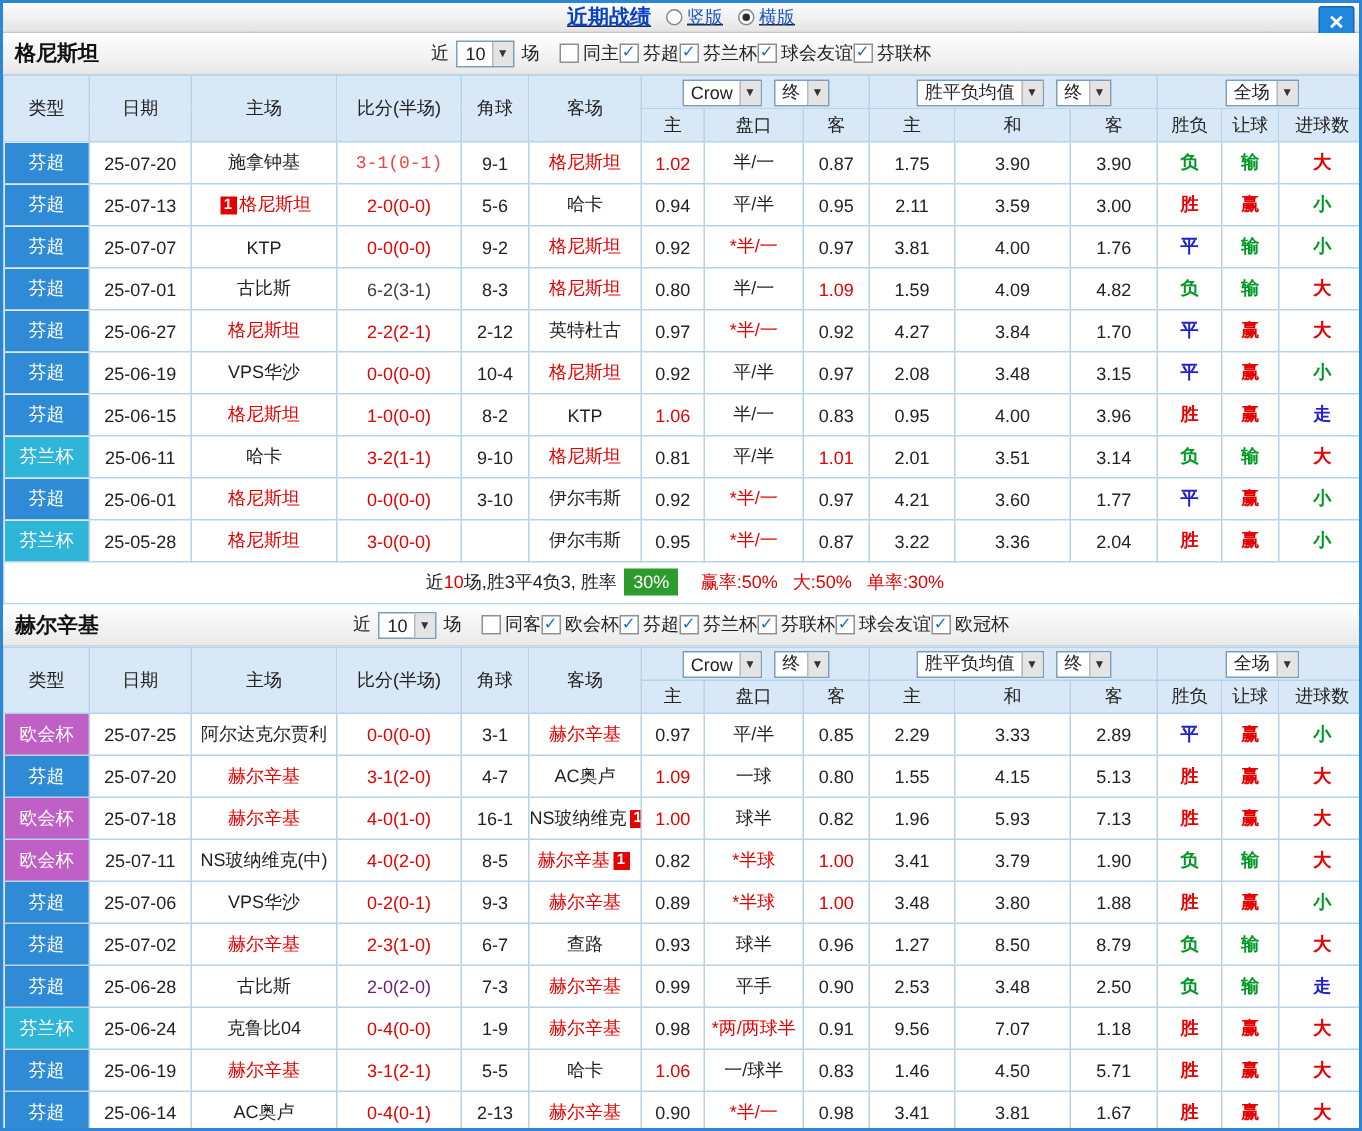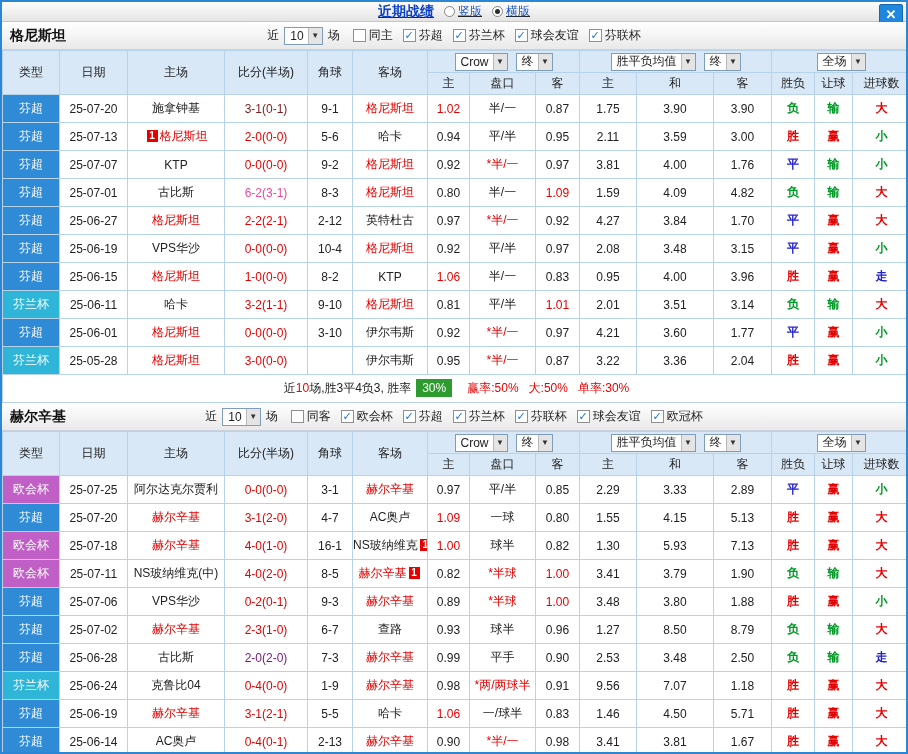--- a/index.html
+++ b/index.html
@@ -20,21 +20,21 @@
   .radio { width:11px; height:11px; border:1px solid #858585; border-radius:50%; background:#fff; position:relative; display:inline-block; }
   .radio.sel::after { content:""; position:absolute; left:2px; top:2px; right:2px; bottom:2px; background:#2b2b2b; border-radius:50%; }
   .close-btn { position:absolute; right:3px; top:2px; width:24px; height:21px; background:#1f88de; color:#fff;
     border:1px solid #1568ad; border-radius:2px; font-weight:bold; font-size:13px; line-height:1; cursor:pointer; }
 
   
   .filter-row { height:28px; position:relative; display:flex; align-items:center;
     background:linear-gradient(#ffffff,#e9e9e9); border-bottom:1px solid #c9d4e0; }
   .team-name { position:absolute; left:8px; font-weight:bold; font-size:14px; color:#111; }
   .filter-controls { margin:0 auto; display:flex; align-items:center; gap:5px; }
-  .filters { display:flex; align-items:center; gap:10px; margin-left:8px; }
+  .filters { display:flex; align-items:center; margin-left:8px; }
   .cb-item { display:inline-flex; align-items:center; gap:3px; cursor:pointer; }
   .cb { width:13px; height:13px; border:1px solid #8f8f8f; background:#fff; display:inline-flex;
     align-items:center; justify-content:center; font-size:11px; font-weight:bold; color:#1d6fd2; line-height:1; }
 
   
   .select { display:inline-flex; align-items:center; border:1px solid #7f9db9; background:#fff;
     height:18px; padding-left:5px; cursor:pointer; white-space:nowrap; }
   .select .arr { width:14px; height:16px; margin-left:4px; background:#e4e4e4; border-left:1px solid #b9b9b9;
     display:inline-flex; align-items:center; justify-content:center; font-size:8px; color:#333; }
 
@@ -175,21 +175,21 @@
           <th>胜负</th>
           <th>让球</th>
           <th>进球数</th>
         </tr>
       </thead>
       <tbody>
           <tr>
             <td style="color: rgb(255, 255, 255); background: rgb(47, 139, 214);">芬超</td>
             <td>25-07-20</td>
             <td><span>施拿钟基</span></td>
-            <td style="color: #7f1d1d;">3-1(0-1)</td>
+            <td style="color: #ef4444; font-family: Liberation Mono, monospace;">3-1(0-1)</td>
             <td>9-1</td>
             <td><span style="color: rgb(230, 0, 0);">格尼斯坦</span></td>
             <td style="color: rgb(230, 0, 0);">1.02</td>
             <td>半/一</td>
             <td>0.87</td>
             <td>1.75</td>
             <td>3.90</td>
             <td>3.90</td>
             <td class="res" style="color: rgb(0, 153, 38);">负</td>
             <td class="res" style="color: rgb(0, 153, 38);">输</td>
@@ -226,21 +226,21 @@
             <td>4.00</td>
             <td>1.76</td>
             <td class="res" style="color: rgb(34, 34, 204);">平</td>
             <td class="res" style="color: rgb(0, 153, 38);">输</td>
             <td class="res" style="color: rgb(0, 153, 38);">小</td>
           </tr>
           <tr>
             <td style="color: rgb(255, 255, 255); background: rgb(47, 139, 214);">芬超</td>
             <td>25-07-01</td>
             <td><span>古比斯</span></td>
-            <td style="color: #ec4899;">6-2(3-1)</td>
+            <td style="color: #404040;">6-2(3-1)</td>
             <td>8-3</td>
             <td><span style="color: rgb(230, 0, 0);">格尼斯坦</span></td>
             <td>0.80</td>
             <td>半/一</td>
             <td style="color: rgb(230, 0, 0);">1.09</td>
             <td>1.59</td>
             <td>4.09</td>
             <td>4.82</td>
             <td class="res" style="color: rgb(0, 153, 38);">负</td>
             <td class="res" style="color: rgb(0, 153, 38);">输</td>
@@ -504,21 +504,21 @@
           <tr>
             <td style="color: rgb(255, 255, 255); background: rgb(192, 95, 197);">欧会杯</td>
             <td>25-07-18</td>
             <td><span style="color: rgb(230, 0, 0);">赫尔辛基</span></td>
             <td style="color: rgb(230, 0, 0);">4-0(1-0)</td>
             <td>16-1</td>
             <td><span>NS玻纳维克</span><span class="red-badge">1</span></td>
             <td style="color: rgb(230, 0, 0);">1.00</td>
             <td>球半</td>
             <td>0.82</td>
-            <td>1.30</td>
+            <td>1.96</td>
             <td>5.93</td>
             <td>7.13</td>
             <td class="res" style="color: rgb(230, 0, 0);">胜</td>
             <td class="res" style="color: rgb(230, 0, 0);">赢</td>
             <td class="res" style="color: rgb(230, 0, 0);">大</td>
           </tr>
           <tr>
             <td style="color: rgb(255, 255, 255); background: rgb(192, 95, 197);">欧会杯</td>
             <td>25-07-11</td>
             <td><span>NS玻纳维克(中)</span></td>

